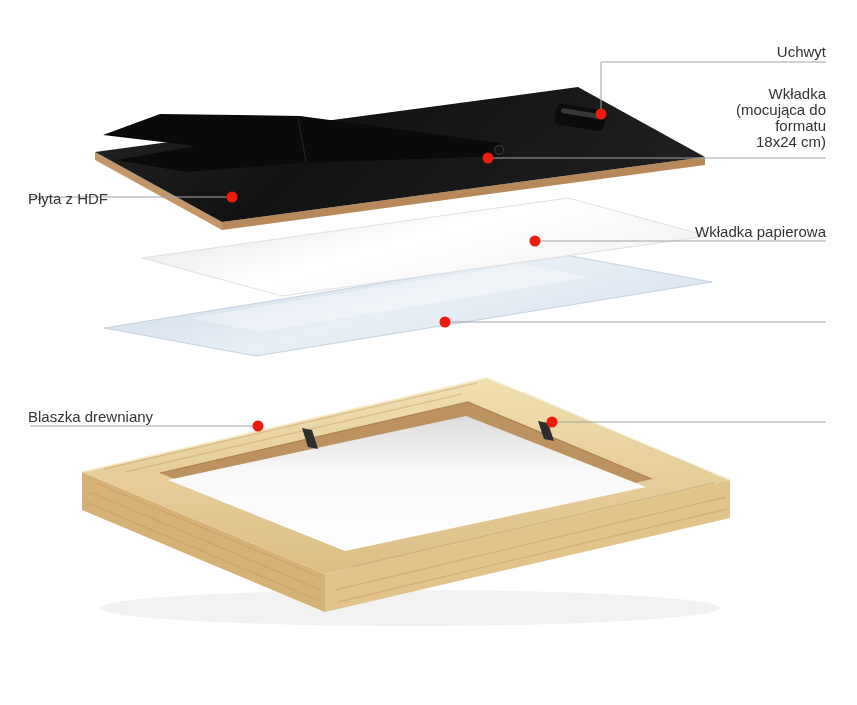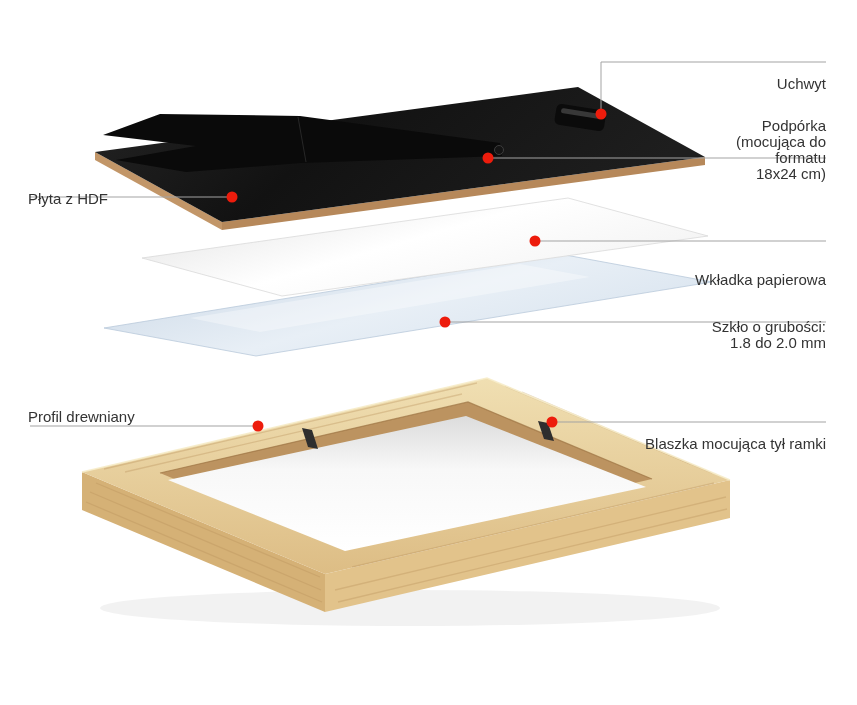--- a/index.html
+++ b/index.html
@@ -13,21 +13,21 @@
     overflow: hidden;
   }
   .canvas svg { position: absolute; left: 0; top: 0; }
   .lbl {
     position: absolute;
     font-size: 15px;
     line-height: 16px;
     color: #333333;
     white-space: nowrap;
   }
-  .lbl.right { text-align: right; margin-top: 32px; }
+  .lbl.right { text-align: right; }
 </style>
 </head>
 <body>
 
 <div class="canvas">
 
   <svg width="857" height="705" viewBox="0 0 857 705">
     <defs>
       <linearGradient id="gBoard" x1="0" y1="0" x2="1" y2="0.25">
         <stop offset="0" stop-color="#242424"></stop>
@@ -121,32 +121,27 @@
       <circle cx="535" cy="241" r="5.5"></circle>
       <circle cx="445" cy="322" r="5.5"></circle>
       <circle cx="258" cy="426" r="5.5"></circle>
       <circle cx="552" cy="422" r="5.5"></circle>
     </g>
   </svg>
 
   <div class="lbl right" style="top:44px; right:31px">Uchwyt</div>
 
   <div class="lbl right" style="top:86px; right:31px">
-    <div>Podpórka</div>
+    <div>Wkładka</div>
     <div>(mocująca do</div>
     <div>formatu</div>
     <div>18x24 cm)</div>
   </div>
 
   <div class="lbl" style="top:191px; left:28px">Płyta z HDF</div>
 
-  <div class="lbl right" style="top:240px; right:31px">Wkładka papierowa</div>
+  <div class="lbl right" style="top:224px; right:31px">Wkładka papierowa</div>
 
-  <div class="lbl right" style="top:287px; right:31px">
-    <div>Szkło o grubości:</div>
-    <div>1.8 do 2.0 mm</div>
-  </div>
 
-  <div class="lbl" style="top:409px; left:28px">Profil drewniany</div>
+  <div class="lbl" style="top:409px; left:28px">Blaszka drewniany</div>
 
-  <div class="lbl right" style="top:404px; right:31px">Blaszka mocująca tył ramki</div>
 
 </div>
 
 </body></html>

